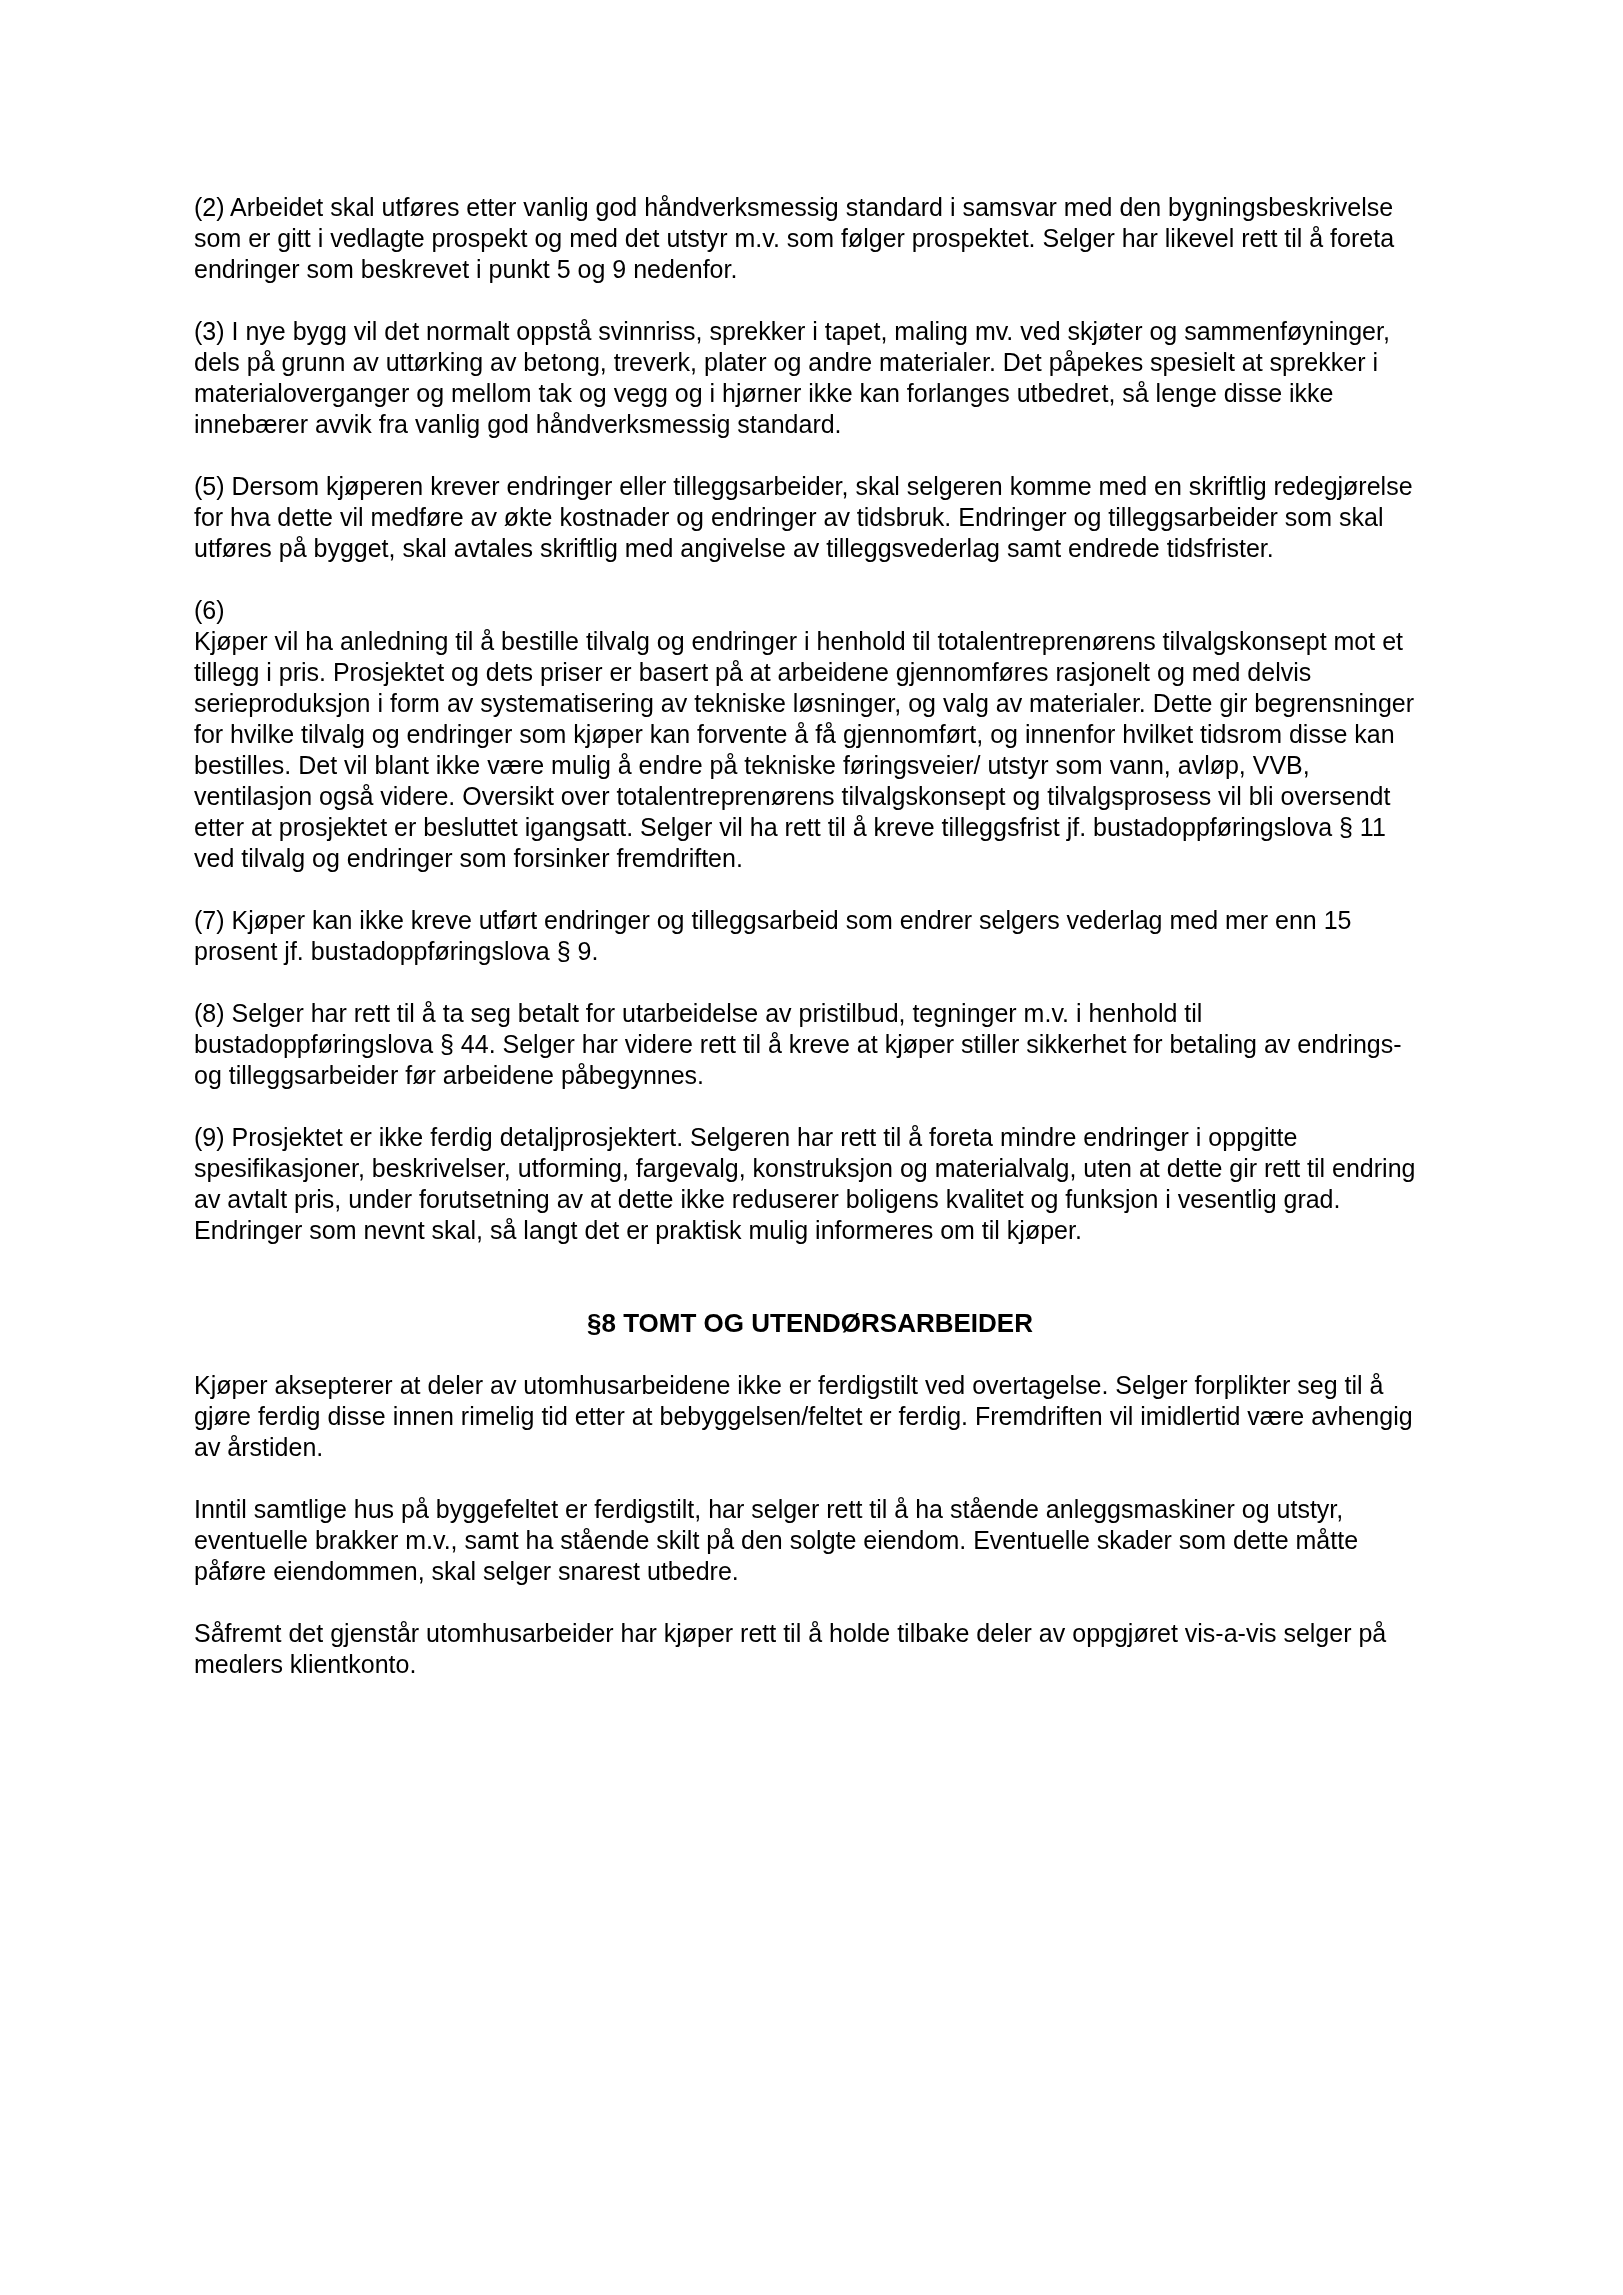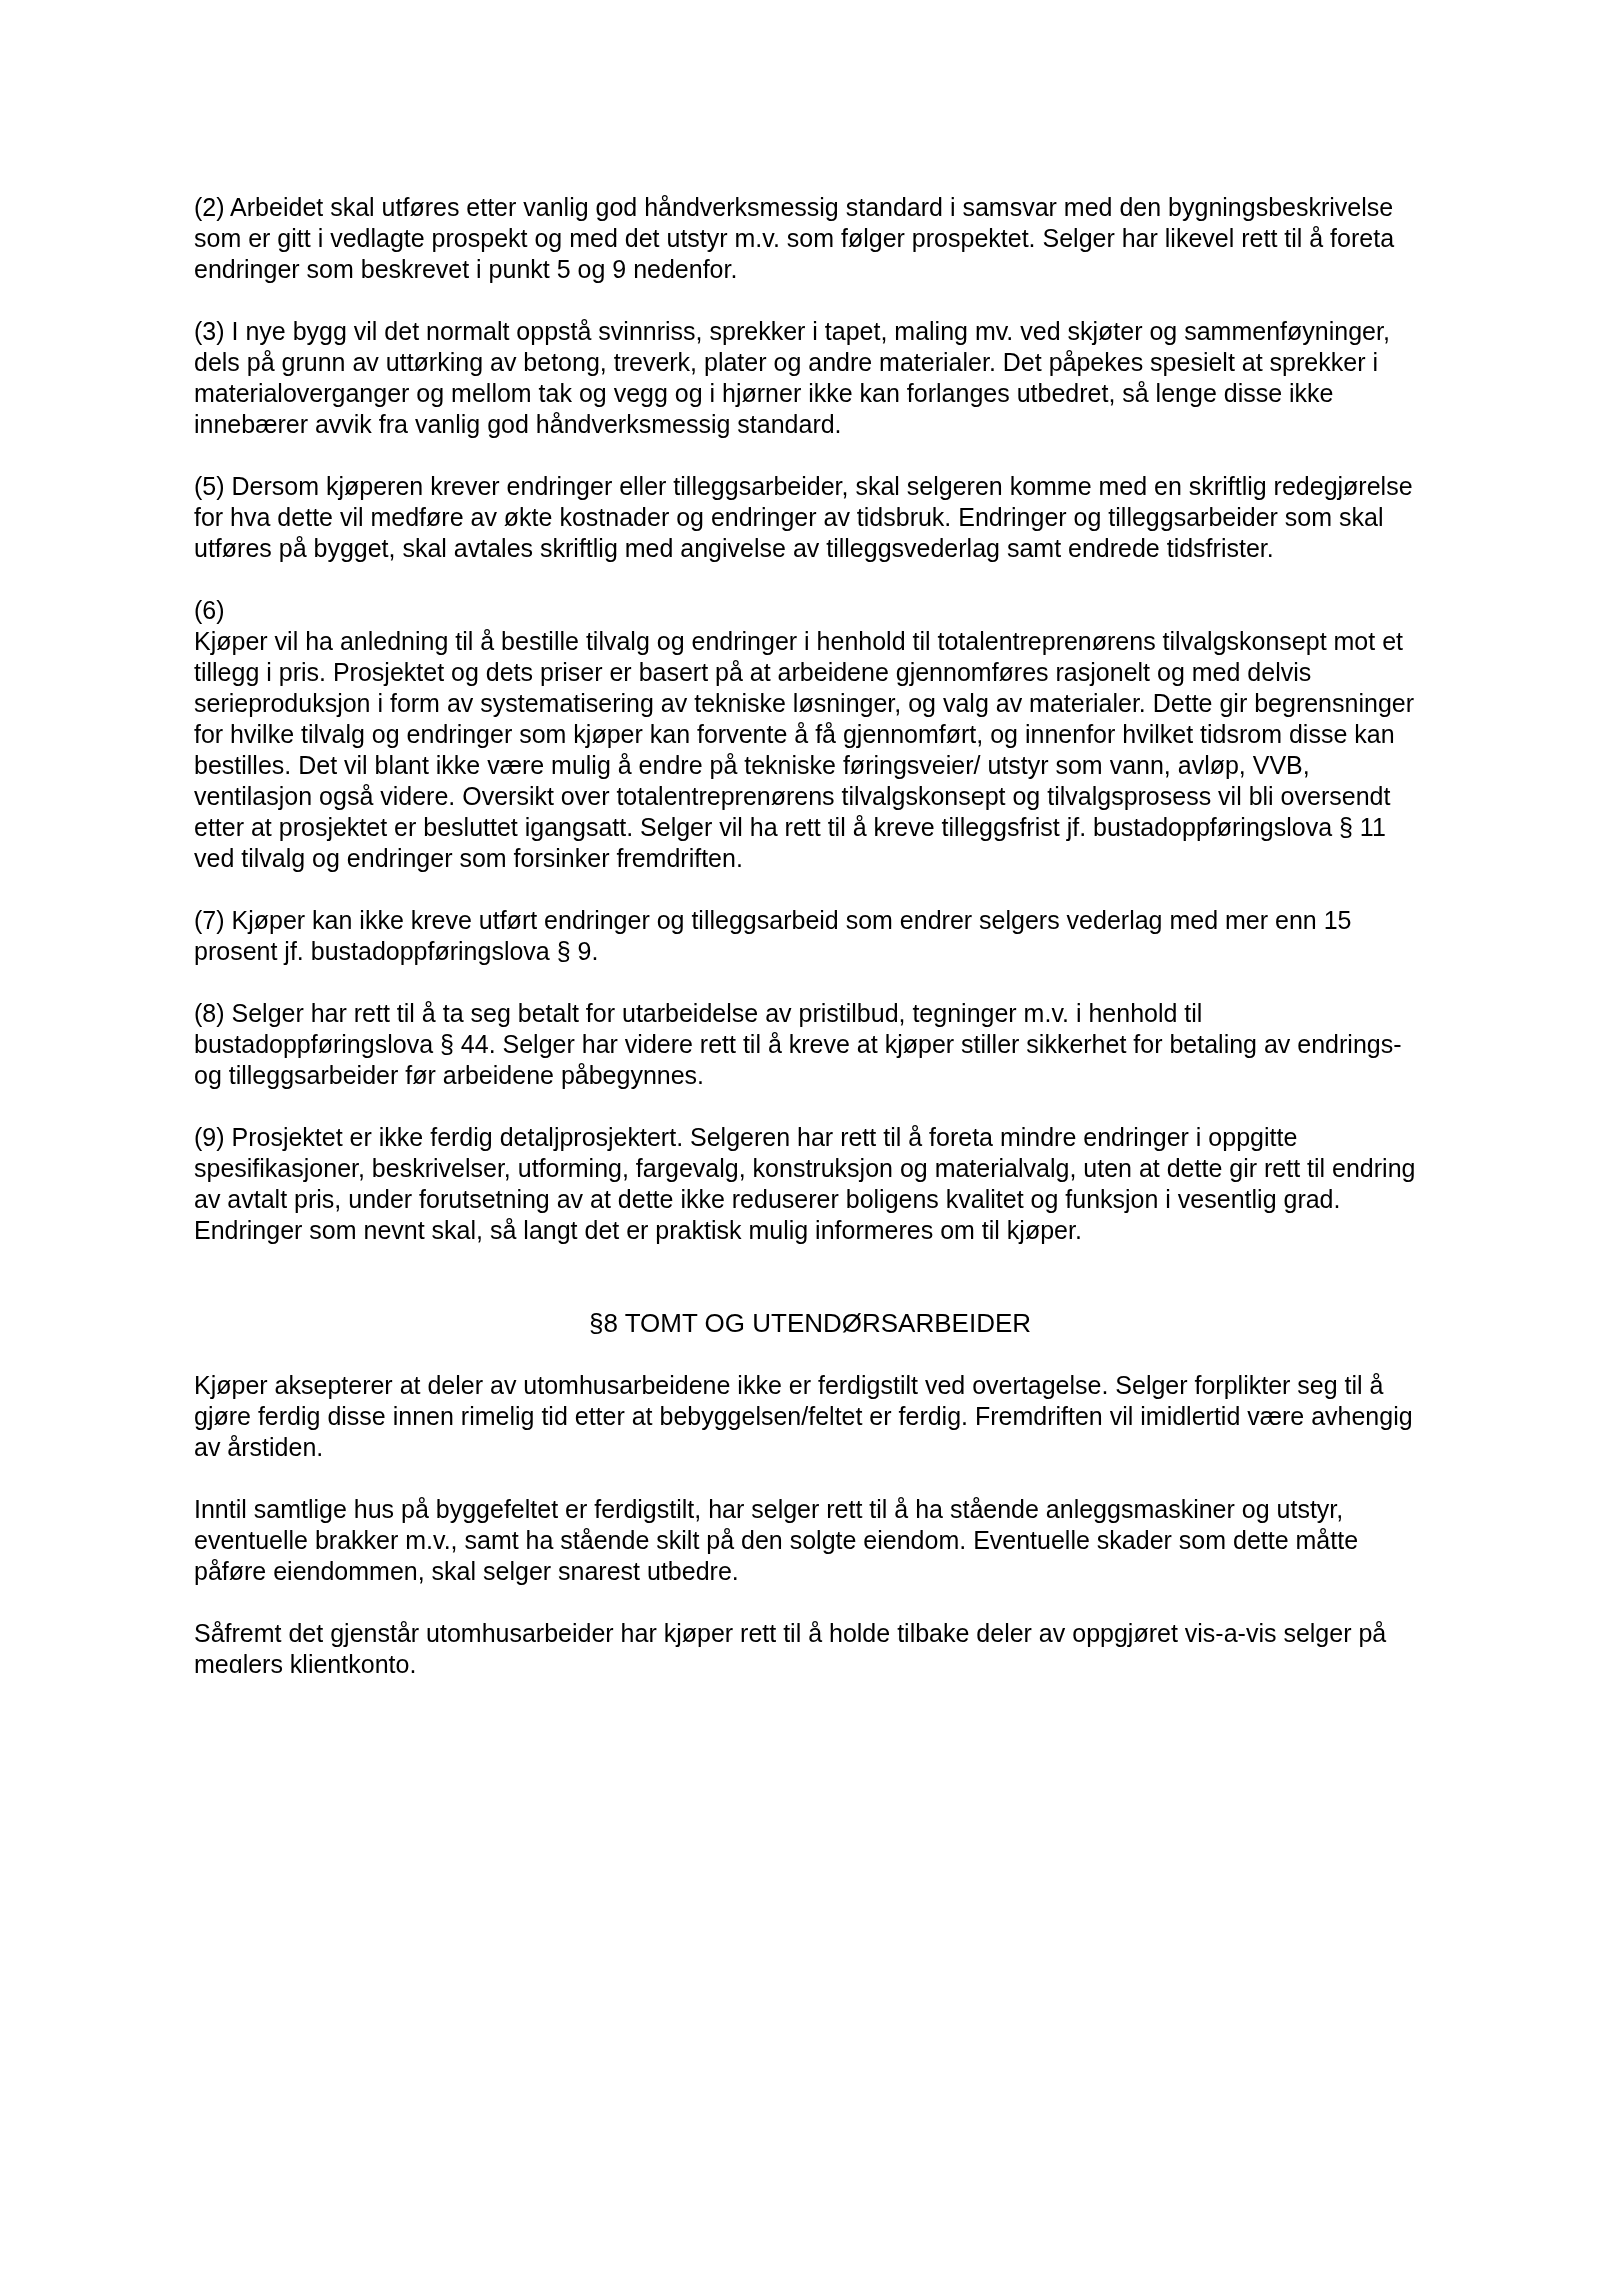--- a/index.html
+++ b/index.html
@@ -26,21 +26,21 @@
     text-align: left;
   }
   .content p {
     margin: 0 0 31px 0;
     white-space: pre-line; 
   }
   .content h2 {
     margin: 62px 0 31px 0;
     font-size: 26px;
     line-height: 31px;
-    font-weight: normal;
+    font-weight: bold;
     text-align: center;
     white-space: pre-line;
   }
   .footer span {
     position: absolute;
     top: 2229px;
     font-size: 34px;
     line-height: 31px;
     white-space: nowrap;
   }

